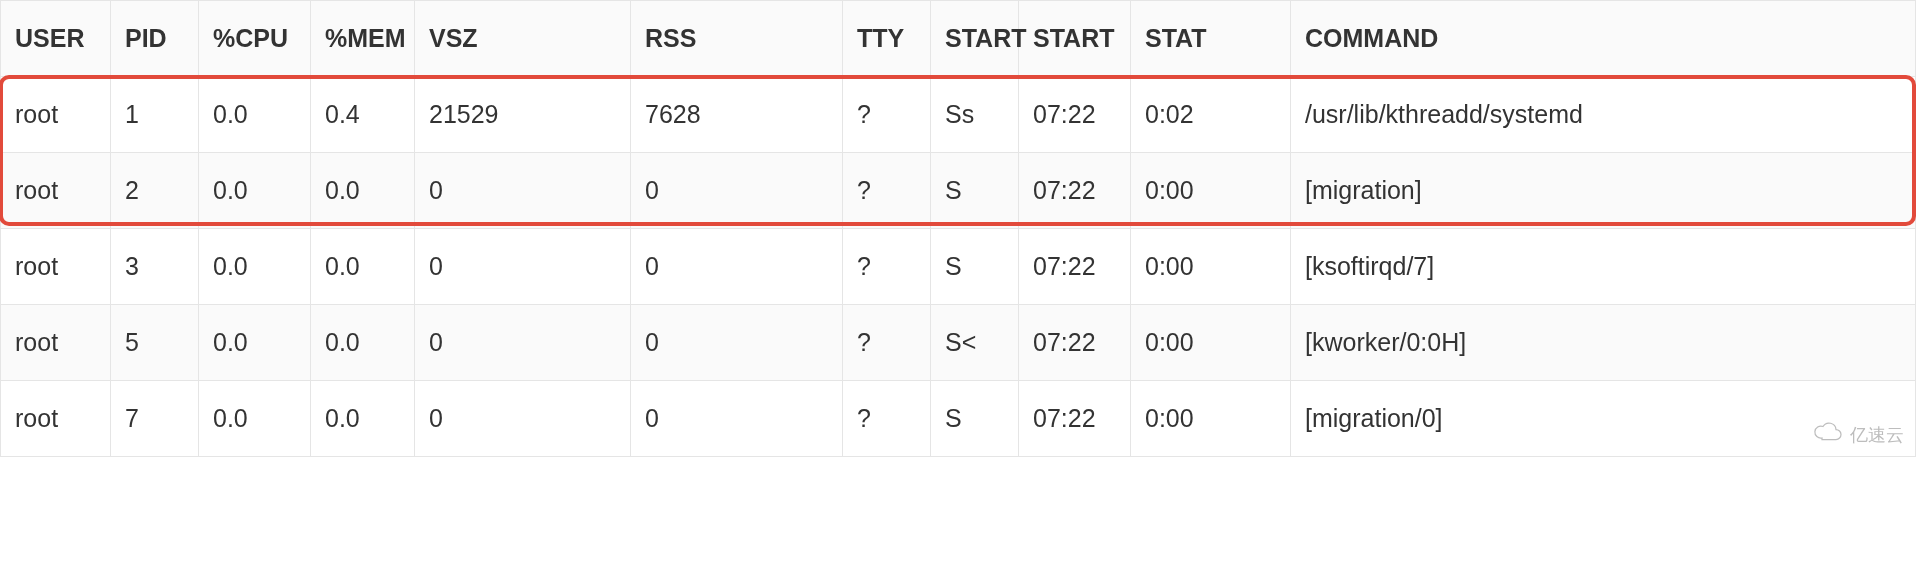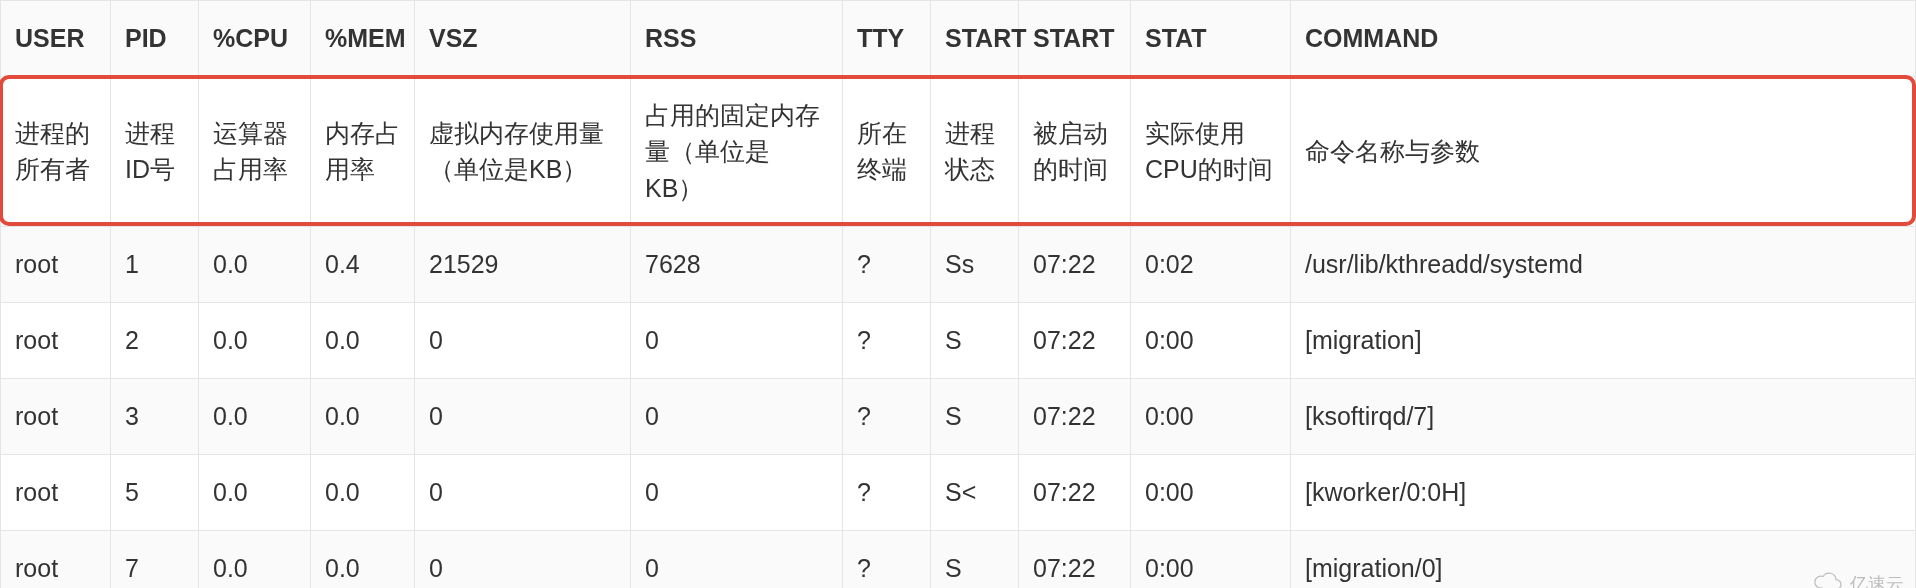--- a/index.html
+++ b/index.html
@@ -88,33 +88,20 @@
           <th>VSZ</th>
           <th>RSS</th>
           <th>TTY</th>
           <th>START</th>
           <th>START</th>
           <th>STAT</th>
           <th>COMMAND</th>
         </tr>
     </thead>
     <tbody id="tbody">
-        <tr class="desc-row" id="desc-row">
-          <td>进程的所有者</td>
-          <td>进程ID号</td>
-          <td>运算器占用率</td>
-          <td>内存占用率</td>
-          <td>虚拟内存使用量（单位是KB）</td>
-          <td>占用的固定内存量（单位是KB）</td>
-          <td>所在终端</td>
-          <td>进程状态</td>
-          <td>被启动的时间</td>
-          <td>实际使用CPU的时间</td>
-          <td>命令名称与参数</td>
-        </tr>
         <tr>
           <td>root</td>
           <td>1</td>
           <td>0.0</td>
           <td>0.4</td>
           <td>21529</td>
           <td>7628</td>
           <td>?</td>
           <td>Ss</td>
           <td>07:22</td>

